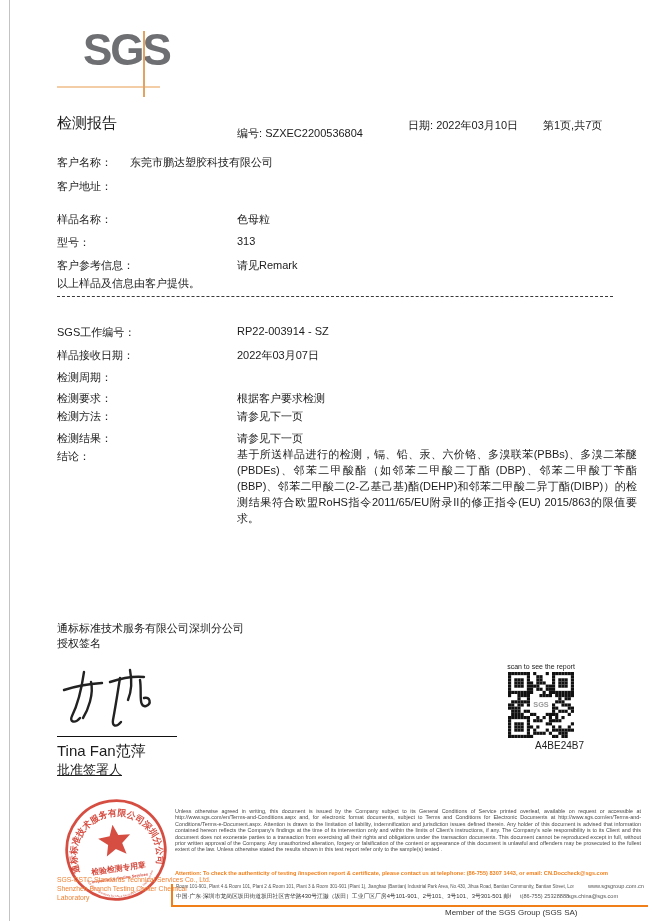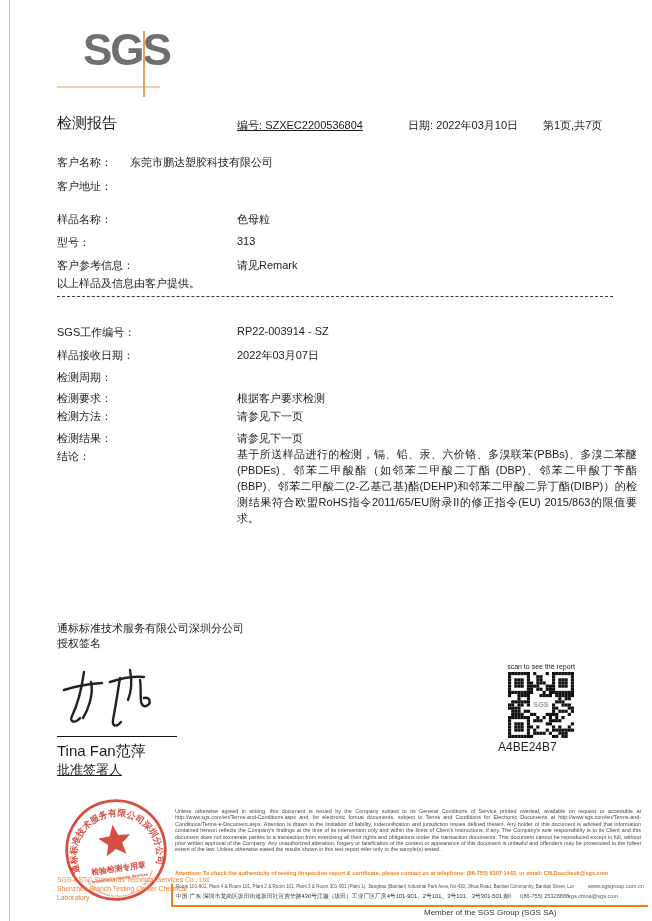--- a/index.html
+++ b/index.html
@@ -7,52 +7,52 @@
         font-family:"Liberation Sans","DejaVu Sans",sans-serif;color:#1c1c1c;}
   .abs{position:absolute;}
   .edge-line{left:9px;top:0;width:1px;height:921px;background:#c3c3c3;}
   
   .logo-text{left:83px;top:28px;font-size:44px;font-weight:bold;color:#6e6f72;letter-spacing:-2px;line-height:1;}
   .logo-hline{left:57px;top:86px;width:103px;height:2px;background:#f3cda6;}
   .logo-vline{left:143px;top:31px;width:2px;height:66px;background:#e2a362;}
   
   .doc-title{left:57px;top:114px;font-size:15px;font-weight:normal;}
   .meta{font-size:11px;}
-  .hdr-no{left:237px;top:118px;text-decoration:underline;}
+  .hdr-no{left:237px;top:126px;}
   .hdr-date{left:408px;top:118px;}
   .hdr-page{left:543px;top:118px;}
   
   .row-label{font-size:11px;}
   .row-value{font-size:11px;}
   .dashed{left:57px;top:296px;width:556px;border-top:1px dashed #3a3a3a;height:0;}
   .conclusion{left:237px;top:446px;width:400px;font-size:11px;line-height:16px;text-align:justify;}
   
   .sig-company{left:57px;top:621px;font-size:11px;}
   .sig-auth{left:57px;top:636px;font-size:11px;}
   .sig-svg{left:58px;top:660px;}
   .sig-line{left:57px;top:736px;width:120px;border-bottom:1.5px solid #111;height:0;}
   .sig-name{left:57px;top:742px;font-size:15px;}
   .sig-role{left:57px;top:761px;font-size:13px;text-decoration:underline;}
   
   .qr-caption{left:498px;top:663px;width:86px;font-size:7px;text-align:center;color:#222;}
   .qr-box{left:508px;top:672px;}
-  .qr-code-text{left:498px;top:740px;width:86px;font-size:12px;text-align:left;color:#222;}
+  .qr-code-text{left:498px;top:740px;width:86px;font-size:10px;text-align:right;color:#222;}
   
   .stamp{left:60px;top:797px;}
   .f-company{left:57px;top:875px;font-size:6.8px;color:#ef8336;line-height:9px;width:160px;}
   .legal{left:175px;top:808px;width:466px;font-size:5.4px;line-height:6.4px;color:#4a4a4a;text-align:justify;}
   .attention{left:175px;top:870px;width:466px;font-size:5.6px;line-height:6.4px;color:#f07f1a;font-weight:bold;}
   .addr-vbar{left:171px;top:884px;width:2px;height:22px;background:#f07f1a;}
   .addr-en{left:176px;top:884px;width:398px;font-size:4.6px;color:#555;white-space:nowrap;overflow:hidden;}
   .website{left:588px;top:883px;font-size:5.6px;color:#555;}
   .addr-cn{left:176px;top:892px;width:335px;font-size:5.8px;color:#333;white-space:nowrap;overflow:hidden;}
   .phone{left:520px;top:893px;font-size:5.6px;color:#555;}
   .email{left:568px;top:893px;font-size:5.6px;color:#555;}
   .orange-rule{left:171px;top:905px;width:477px;height:2px;background:#f07f1a;}
-  .member{left:424px;top:908px;font-size:8px;color:#333;}
+  .member{left:445px;top:908px;font-size:8px;color:#333;}
 </style>
 </head>
 <body>
 
 <div class="page">
   <div class="abs edge-line"></div>
 
   <div class="abs logo-text">SGS</div>
   <div class="abs logo-hline"></div>
   <div class="abs logo-vline"></div>

